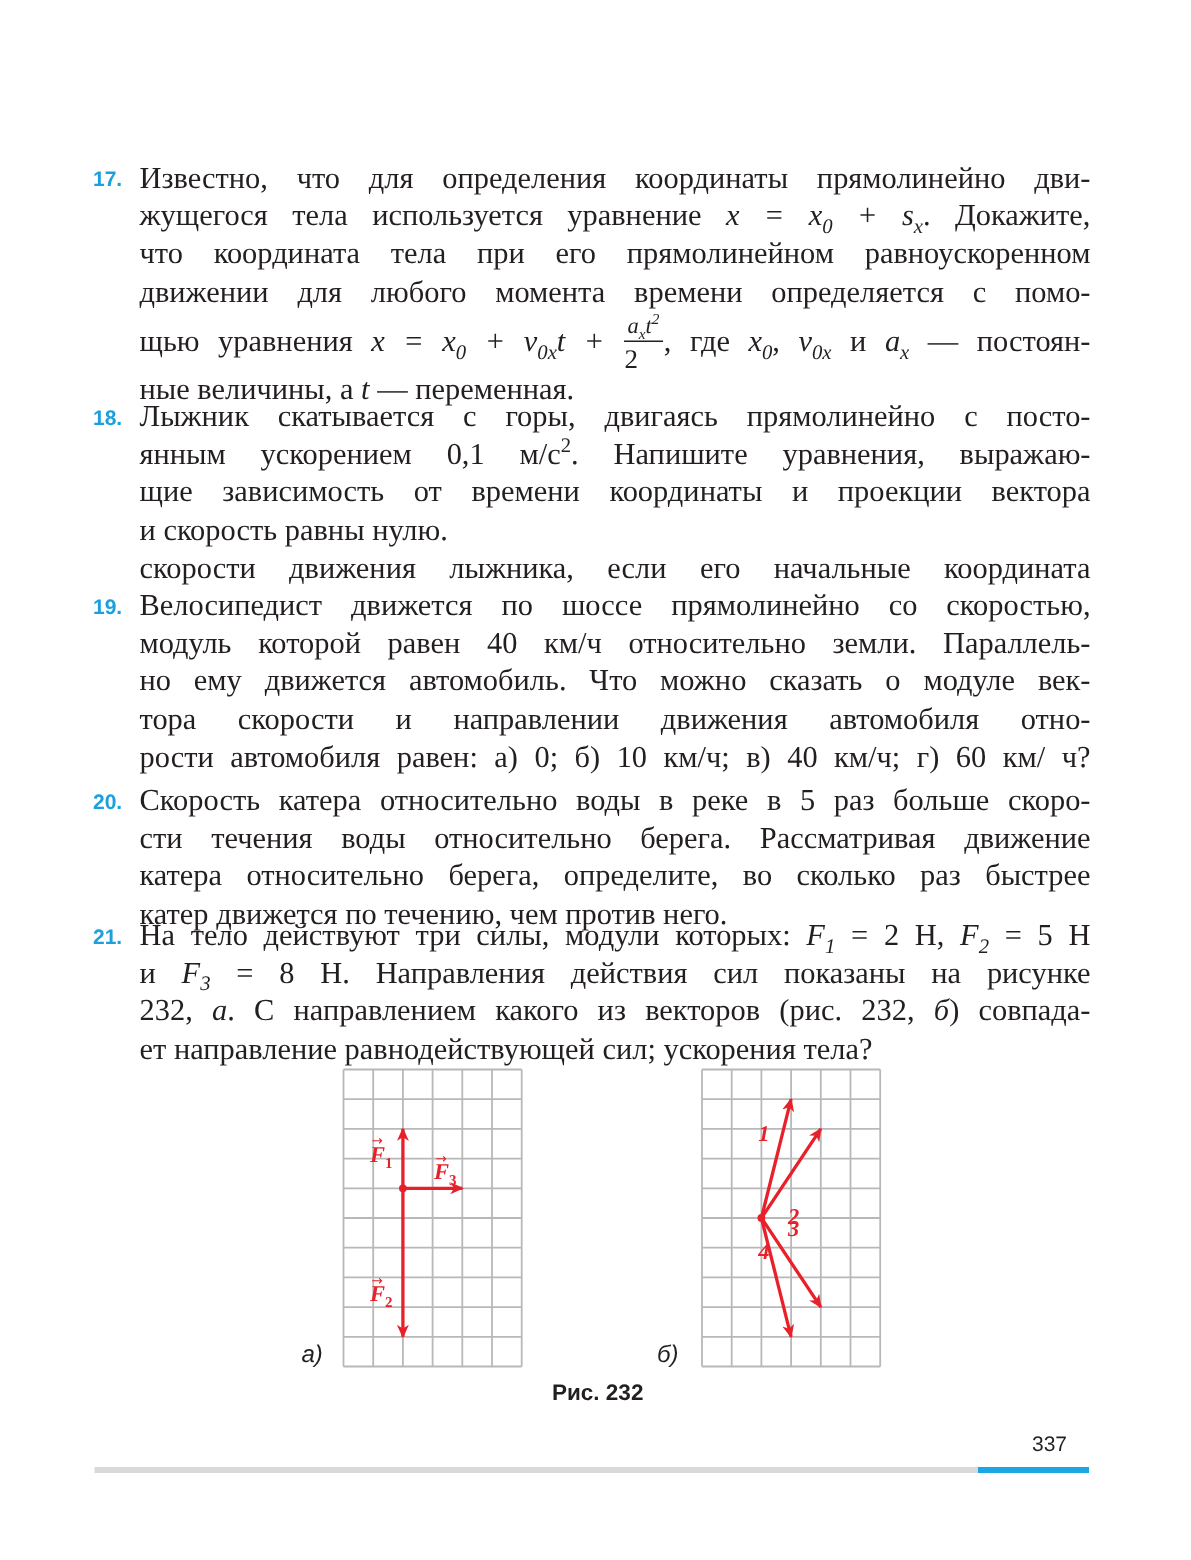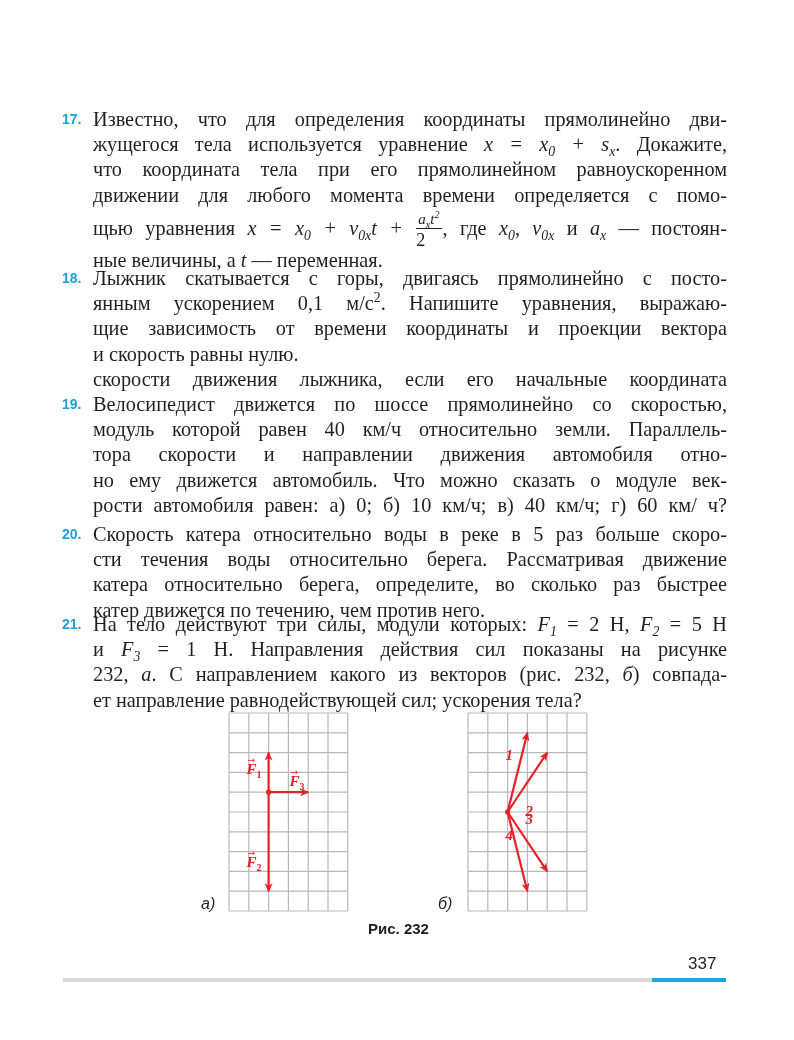--- a/index.html
+++ b/index.html
@@ -36,21 +36,21 @@
 
   .figure { position: absolute; left: 0; top: 0; width: 794px; height: 1040px; pointer-events: none; }
   .fig-label { position: absolute; font-family: "Liberation Sans", "DejaVu Sans", sans-serif;
                font-style: italic; font-size: 16px; color: #231f20; }
   .caption { position: absolute; left: 368px; top: 920px;
              font-family: "Liberation Sans", "DejaVu Sans", sans-serif; font-weight: bold;
              font-size: 15px; color: #231f20; }
   .footer-bar-gray { position: absolute; left: 63px; top: 978px; width: 590px; height: 4px; background: #d9d9d9; }
   .footer-bar-blue { position: absolute; left: 652px; top: 978px; width: 74px; height: 4px; background: #1aa7e4; }
   .page-number { position: absolute; left: 688px; top: 954px;
-                 font-family: "Liberation Sans", "DejaVu Sans", sans-serif; font-size: 17px; color: #231f20; }
+                 font-family: "Liberation Sans", "DejaVu Sans", sans-serif; font-size: 14px; color: #231f20; }
 </style>
 </head>
 <body>
 
 <div class="page">
 
 
   <div class="task" id="t17">
     <span class="task-num">17.</span>
     <div class="task-body">
@@ -72,41 +72,41 @@
       <span class="line last">и скорость равны нулю.</span>
       <span class="line">скорости движения лыжника, если его начальные координата</span>
     </div>
   </div>
 
   <div class="task" id="t19">
     <span class="task-num">19.</span>
     <div class="task-body">
       <span class="line">Велосипедист движется по шоссе прямолинейно со скоростью,</span>
       <span class="line">модуль которой равен 40 км/ч относительно земли. Параллель-</span>
+      <span class="line">но ему движется автомобиль. Что можно сказать о модуле век-</span>
       <span class="line">тора скорости и направлении движения автомобиля отно-</span>
-      <span class="line">но ему движется автомобиль. Что можно сказать о модуле век-</span>
       <span class="line">рости автомобиля равен: а) 0; б) 10 км/ч; в) 40 км/ч; г) 60 км/ ч?</span>
     </div>
   </div>
 
   <div class="task" id="t20">
     <span class="task-num">20.</span>
     <div class="task-body">
       <span class="line">Скорость катера относительно воды в реке в 5 раз больше скоро-</span>
       <span class="line">сти течения воды относительно берега. Рассматривая движение</span>
       <span class="line">катера относительно берега, определите, во сколько раз быстрее</span>
       <span class="line last">катер движется по течению, чем против него.</span>
     </div>
   </div>
 
   <div class="task" id="t21">
     <span class="task-num">21.</span>
     <div class="task-body">
       <span class="line"><span>На тело действуют три силы, модули которых: </span><span class="m">F<sub>1</sub></span><span> = 2 Н, </span><span class="m">F<sub>2</sub></span><span> = 5 Н</span></span>
-      <span class="line"><span>и </span><span class="m">F<sub>3</sub></span><span> = 1 Н. Направления действия сил показаны на рисунке</span></span>
+      <span class="line"><span>и </span><span class="m">F<sub>3</sub></span><span> = 8 Н. Направления действия сил показаны на рисунке</span></span>
       <span class="line"><span>232, </span><span class="m">а</span><span>. С направлением какого из векторов (рис. 232, </span><span class="m">б</span><span>) совпада-</span></span>
       <span class="line last">ет направление равнодействующей сил; ускорения тела?</span>
     </div>
   </div>
 
   <svg class="figure" id="fig" width="794" height="1040" viewBox="0 0 794 1040" xmlns="http://www.w3.org/2000/svg">
     <defs>
       <marker id="arrowhead" markerWidth="10" markerHeight="10" refX="8" refY="4" orient="auto" markerUnits="userSpaceOnUse">
         <path d="M0,0 L9,4 L0,8 L2.5,4 Z" fill="#e8202a"></path>
       </marker>

